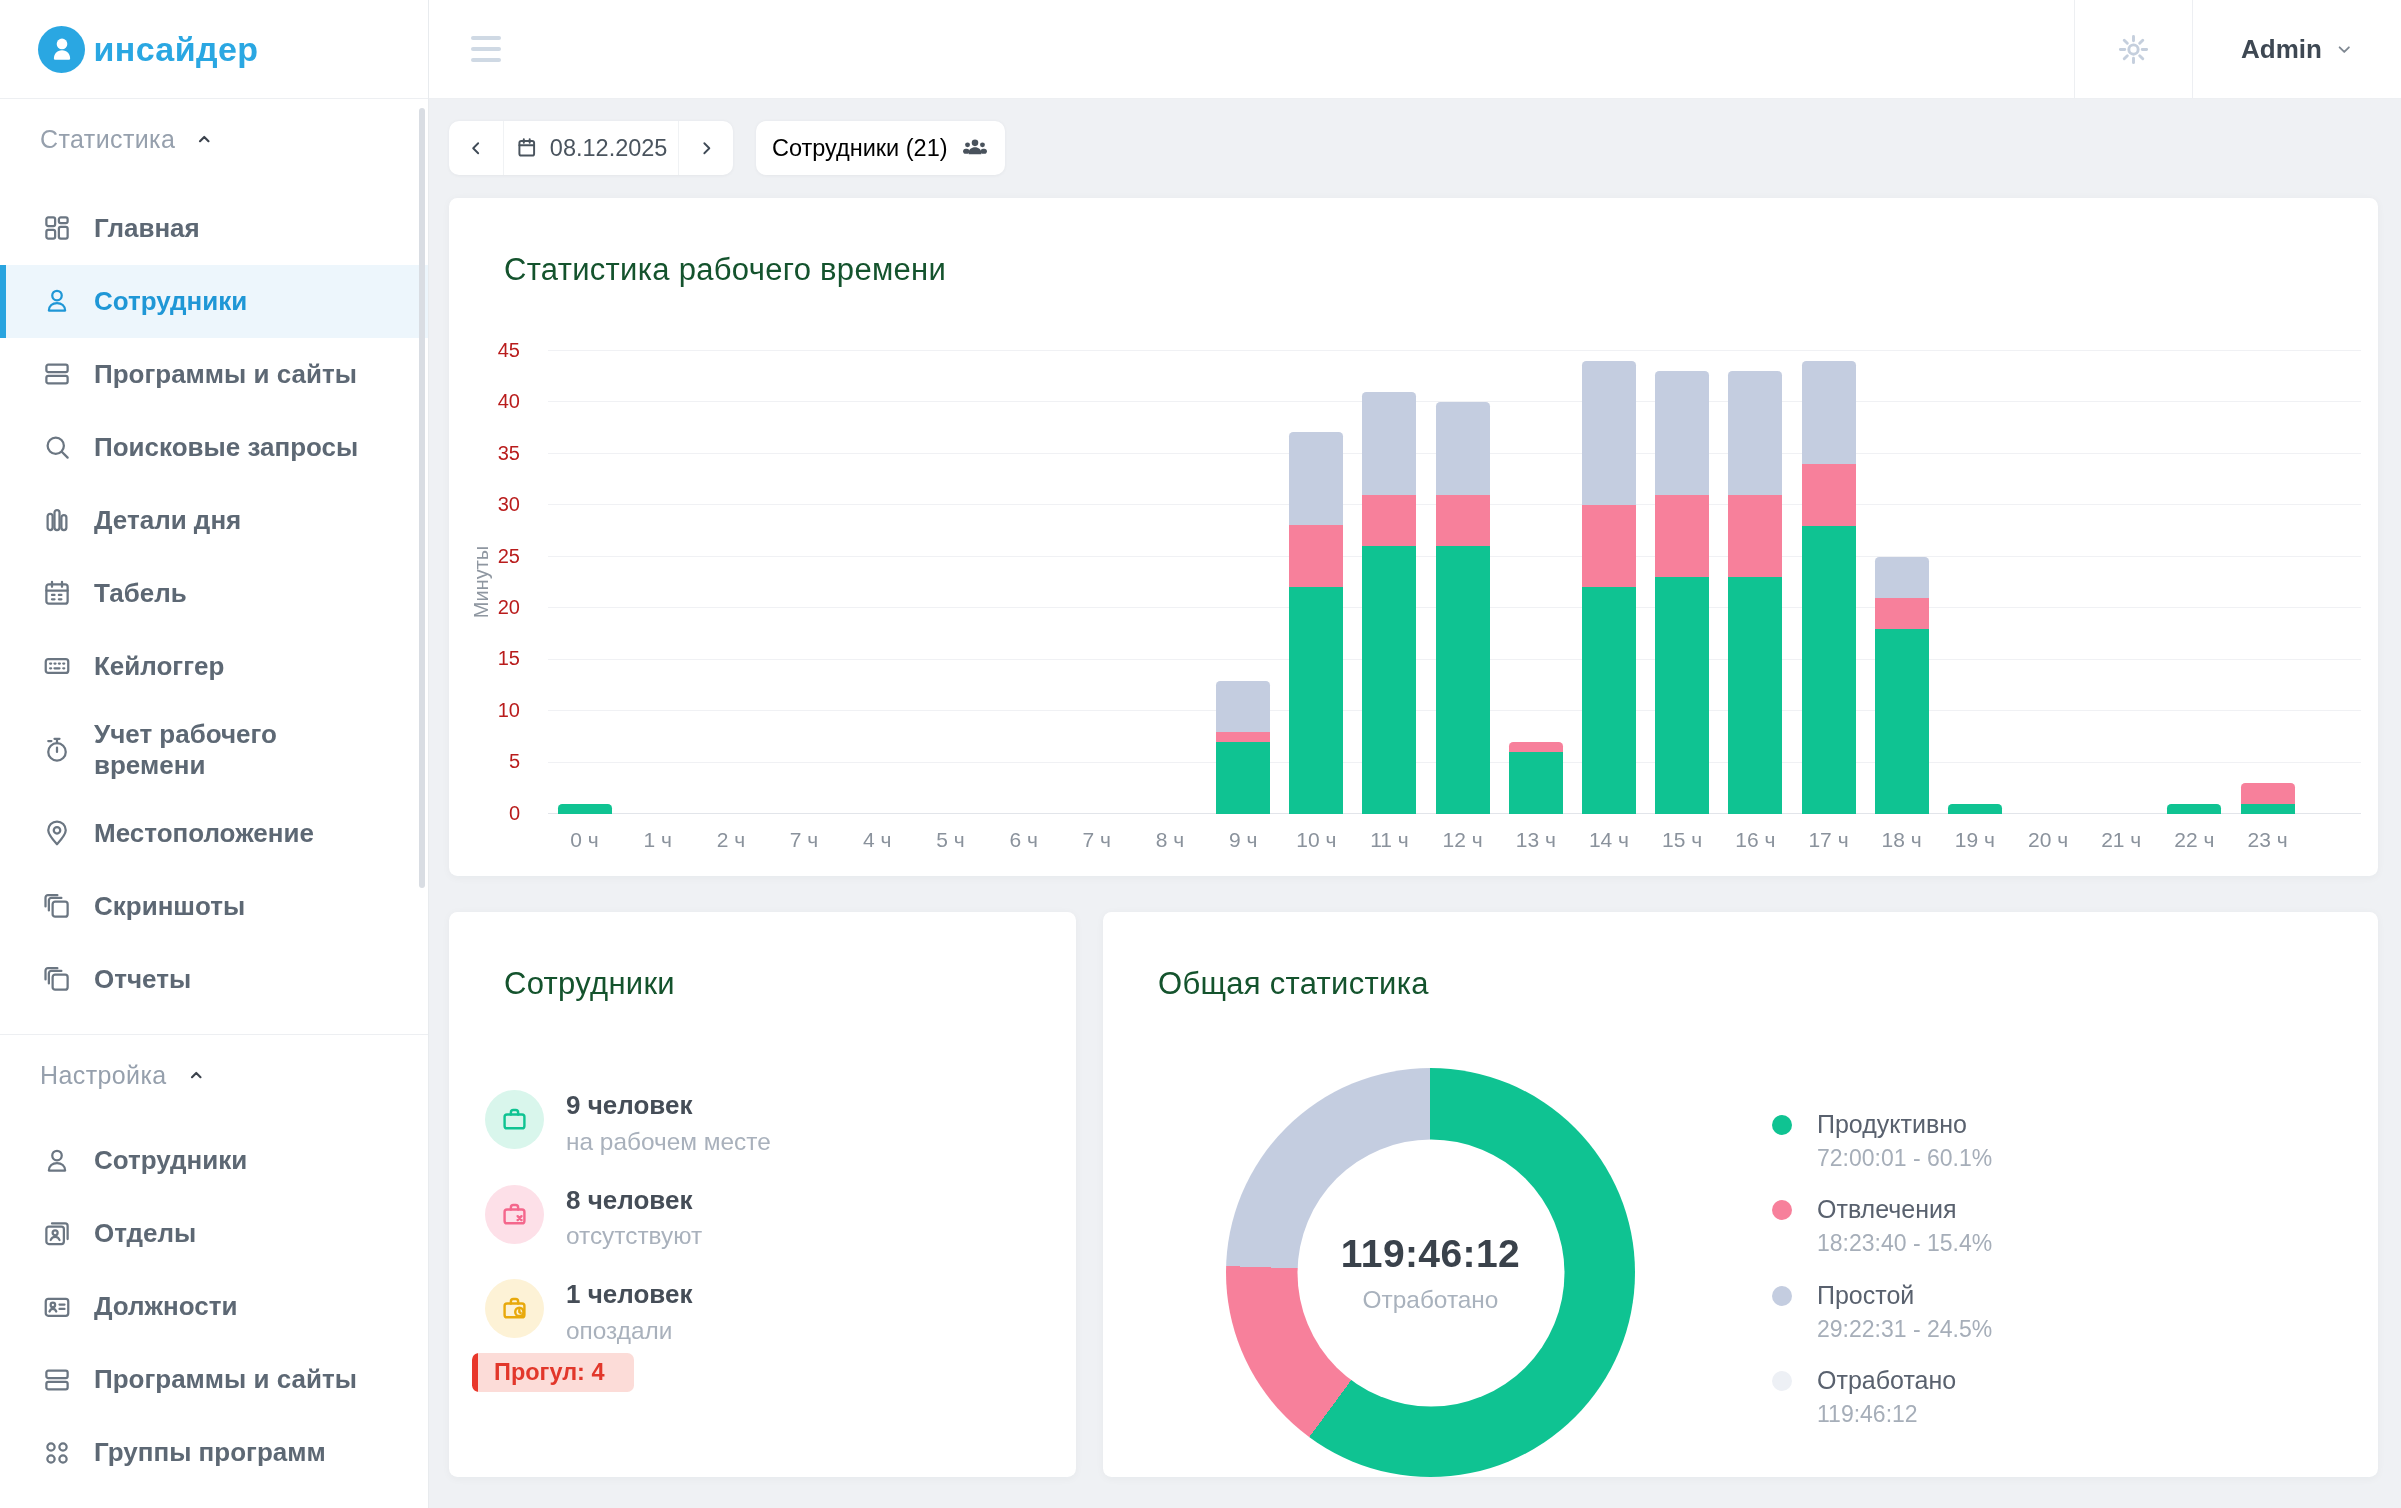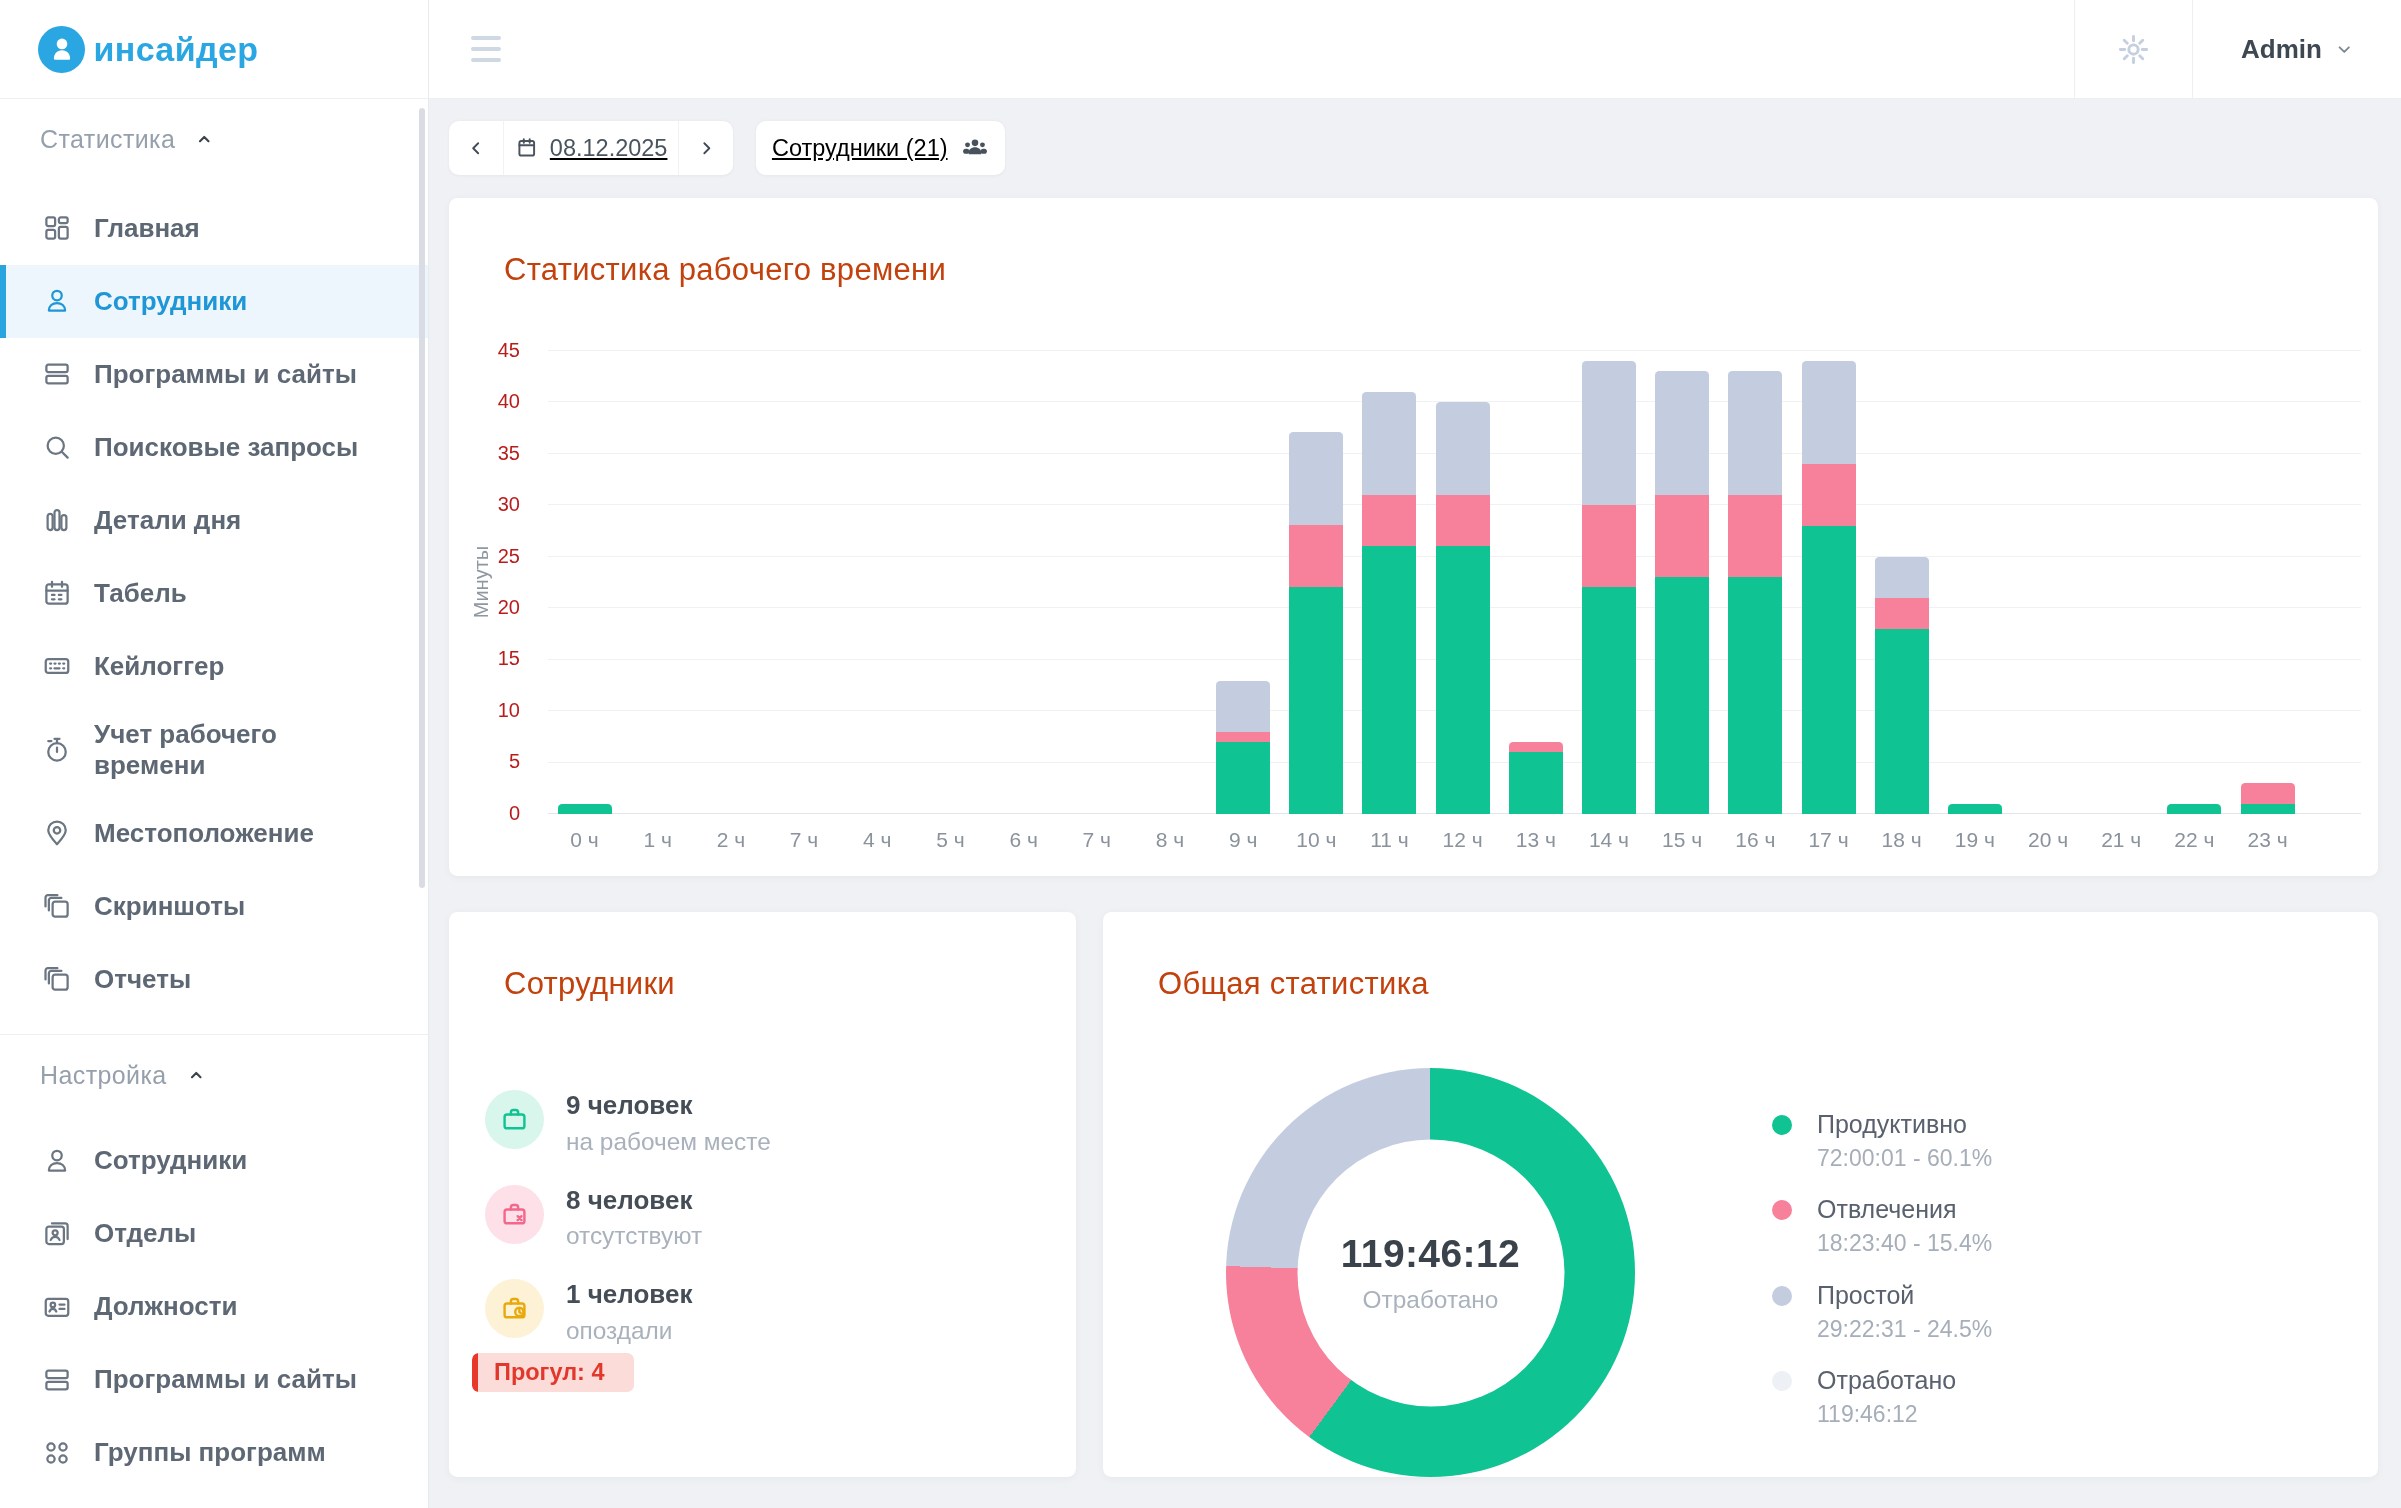--- a/index.html
+++ b/index.html
@@ -34,35 +34,35 @@
   .hamburger span { display:block; height:4.2px; border-radius:2.5px; background:#cfd9e4; }
   .header-right { margin-left:auto; display:flex; align-items:stretch; height:100%; }
   .hdivider { width:0.8px; background:#edeff2; }
   .gear-cell { width:117px; display:flex; align-items:center; justify-content:center; cursor:pointer; }
   .gear-cell .ic { width:35px; height:35px; color:#c5cfdd; }
   .admin-cell { width:209px; display:flex; align-items:center; justify-content:center; gap:13.5px; cursor:pointer; }
   .admin-label { font-size:26px; font-weight:600; color:#3e4853; }
   .admin-cell .ic { width:18.5px; height:18.5px; color:#7f8892; }
 
   
-  .pill { position:absolute; top:121px; height:54px; background:#ffffff; border-radius:10px; box-shadow:0 0.8px 3.4px rgba(30,40,60,.05); display:flex; align-items:center;text-decoration:underline; }
+  .pill { position:absolute; top:121px; height:54px; background:#ffffff; border-radius:10px; box-shadow:0 0.8px 3.4px rgba(30,40,60,.05); display:flex; align-items:center; }
   .pill-date { left:449px; width:284px; }
   .pill-cell { display:flex; align-items:center; justify-content:center; height:100%; cursor:pointer; }
   .pill-cell.nav { width:54px; }
   .pill-cell.mid { flex:1; gap:11.8px; border-left:0.8px solid #f0f2f4; border-right:0.8px solid #f0f2f4; }
   .pill .chev { width:18.5px; height:18.5px; color:#3f4a56; }
   .cal-ic { width:23.5px; height:23.5px; color:#4a545e; }
   .date-text { font-size:23.5px; color:#4a545e; }
   .pill-emps { left:756px; width:249px; justify-content:center; gap:13.5px; cursor:pointer; }
   .emps-label { font-size:23.5px; color:#000000; }
   .people-ic { width:28px; height:28px; color:#49525c; }
 
   
   .card { position:absolute; background:#ffffff; border-radius:8.4px; box-shadow:0 1.7px 8.4px rgba(35,46,60,.04); }
-  .card-title { position:absolute; left:55px; top:54px; font-size:31px; font-weight:500; color:#c2410c; letter-spacing:0.3px; }
+  .card-title { position:absolute; left:55px; top:54px; font-size:31px; font-weight:500; color:#14532d; letter-spacing:0.3px; }
   .chart-card { left:449px; top:198px; width:1929px; height:678px; }
   .emps-card { left:449px; top:912px; width:627px; height:565px; }
   .sum-card { left:1103px; top:912px; width:1275px; height:565px; }
 
   
   .ylab-axis { position:absolute; left:32px; top:384px; transform:translate(-50%,-50%) rotate(-90deg); font-size:20px; color:#8f97a1; }
   .plot { position:absolute; left:99px; top:153px; width:1813px; height:463px; }
   .gridline { position:absolute; left:0; right:0; height:0.8px; background:#f0f1f4; }
   .gridline.zero { background:#e2e5ea; }
   .ylabels { position:absolute; left:0; top:153px; width:91px; height:463px; }

